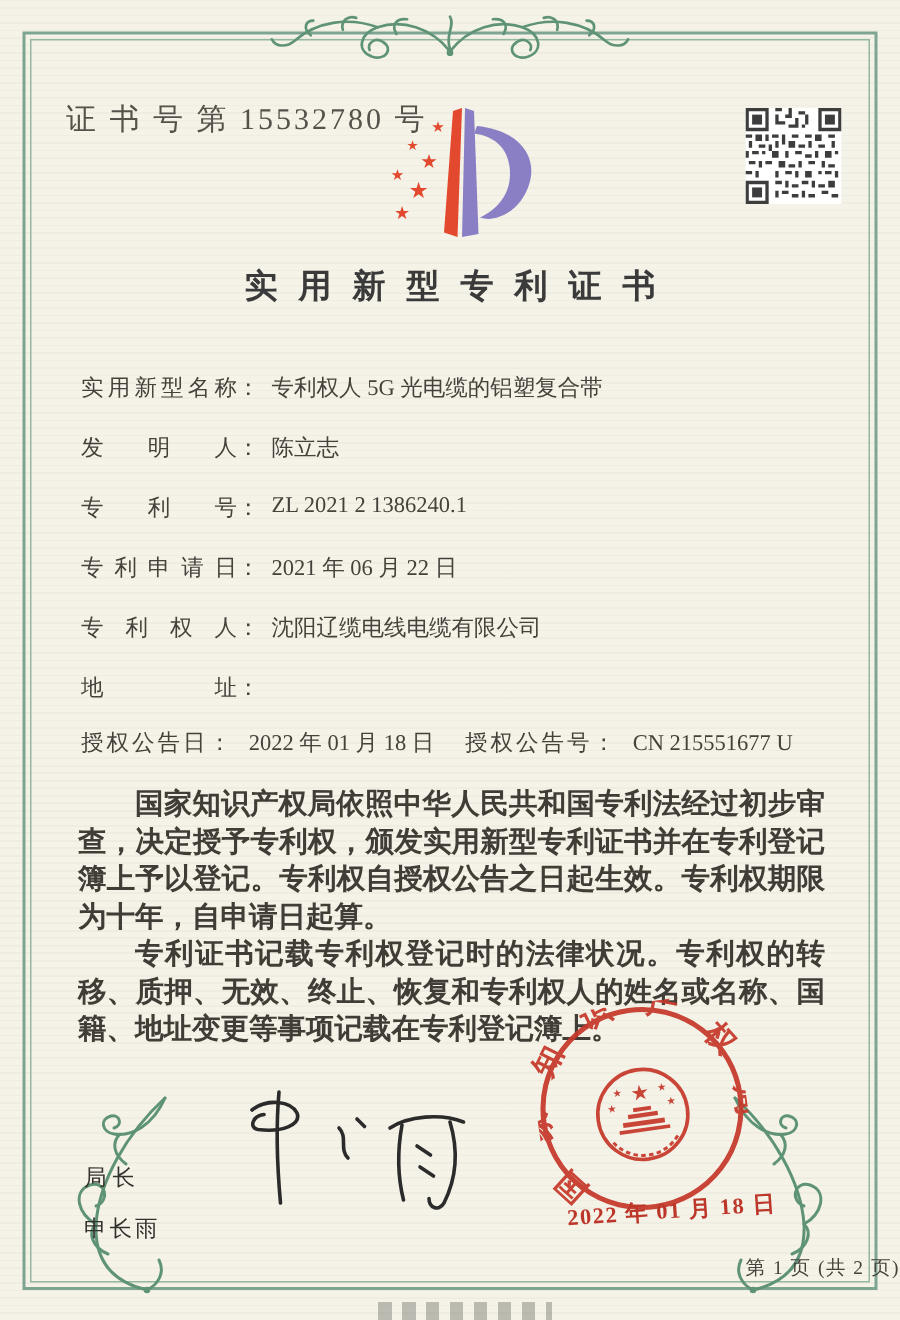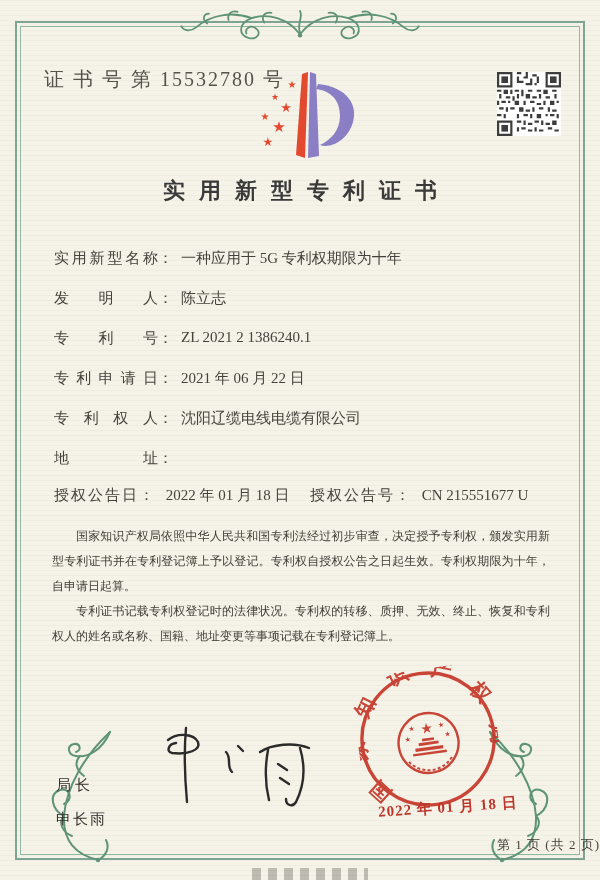--- a/index.html
+++ b/index.html
@@ -29,21 +29,21 @@
 
   .fields { position:absolute; left:54px; top:249px; width:500px; font-size:15px; color:#45423c; }
   .field-row { display:flex; align-items:flex-start; height:16px; margin-bottom:24px; white-space:nowrap; }
   .field-label { display:inline-block; width:104px; text-align:justify; text-align-last:justify; text-justify:inter-character; }
   .field-colon { margin-right:8px; }
   .grant-row { display:flex; align-items:flex-end; white-space:nowrap; }
   .grant-left { width:256px; }
   .grant-label { letter-spacing:2px; }
 
   .paras { position:absolute; left:52px; top:524px; width:498px;
-           font-size:12px; line-height:25px; text-align:justify; color:#403d37; }
+           font-size:19px; line-height:25px; text-align:justify; color:#403d37;font-weight:bold; }
   .paras p { text-indent:2em; }
 
   .signer { position:absolute; left:56px; top:776px; font-size:15px; color:#33312d; }
   .signer .signer-title { letter-spacing:4px; margin-bottom:15px; }
   .signer .signer-name { letter-spacing:2px; }
 
   .signature { position:absolute; left:148px; top:722px; width:172px; height:86px; }
 
   .seal { position:absolute; left:358px; top:669px; width:140px; height:140px; transform:rotate(-8deg); opacity:0.93; }
   .seal-date { position:absolute; left:378px; top:798px; font-size:15px; font-weight:bold;
@@ -126,21 +126,21 @@
       <path d="M9,0h2v1h-2z M13,0h1v2h-1z M16,1h2v1h-2z M9,2h1v3h-1z M12,2h2v1h-2z M15,3h1v2h-1z M18,2h1v3h-1z M10,4h2v1h-2z M13,5h3v1h-3z M17,5h1v1h-1z M0,8h2v1h-2z M3,8h2v2h-2z M6,8h1v2h-1z M8,8h2v1h-2z M11,8h1v3h-1z M14,8h2v1h-2z M18,8h2v1h-2z M21,8h2v2h-2z M25,8h2v1h-2z M1,10h1v2h-1z M4,11h2v1h-2z M7,11h1v2h-1z M9,10h1v2h-1z M13,10h2v2h-2z M16,11h2v1h-2z M19,10h1v2h-1z M22,11h2v1h-2z M26,10h1v2h-1z M0,13h1v2h-1z M2,13h2v1h-2z M5,13h1v1h-1z M8,13h2v2h-2z M12,13h1v2h-1z M15,13h2v1h-2z M18,14h2v1h-2z M21,13h1v2h-1z M24,13h2v2h-2z M27,13h1v1h-1z M1,16h2v1h-2z M4,16h1v2h-1z M6,16h2v1h-2z M10,16h2v2h-2z M13,17h2v1h-2z M16,16h1v2h-1z M19,16h2v1h-2z M23,16h1v2h-1z M25,17h2v1h-2z M0,19h2v1h-2z M3,19h1v2h-1z M9,19h1v2h-1z M12,19h2v1h-2z M15,19h1v2h-1z M18,19h2v2h-2z M22,19h1v1h-1z M24,19h2v1h-2z M27,19h1v2h-1z M9,22h2v1h-2z M12,22h1v2h-1z M14,23h2v1h-2z M17,22h2v1h-2z M20,22h1v2h-1z M22,23h2v1h-2z M25,22h2v2h-2z M9,25h1v2h-1z M11,25h2v1h-2z M14,26h2v1h-2z M17,25h1v2h-1z M19,26h2v1h-2z M23,25h2v1h-2z M26,26h2v1h-2z"></path>
     </g>
   </svg>
 
   <div class="title">实用新型专利证书</div>
 
   <div class="fields">
     <div class="field-row">
       <span class="field-label">实用新型名称</span>
         <span class="field-colon">：</span>
-      <span class="field-value">一种应用于 5G 专利权期限为十年</span>
+      <span class="field-value">专利权人 5G 光电缆的铝塑复合带</span>
     </div>
     <div class="field-row">
       <span class="field-label">发明人</span>
         <span class="field-colon">：</span>
       <span class="field-value">陈立志</span>
     </div>
     <div class="field-row">
       <span class="field-label">专利号</span>
         <span class="field-colon">：</span>
       <span class="field-value">ZL 2021 2 1386240.1</span>

